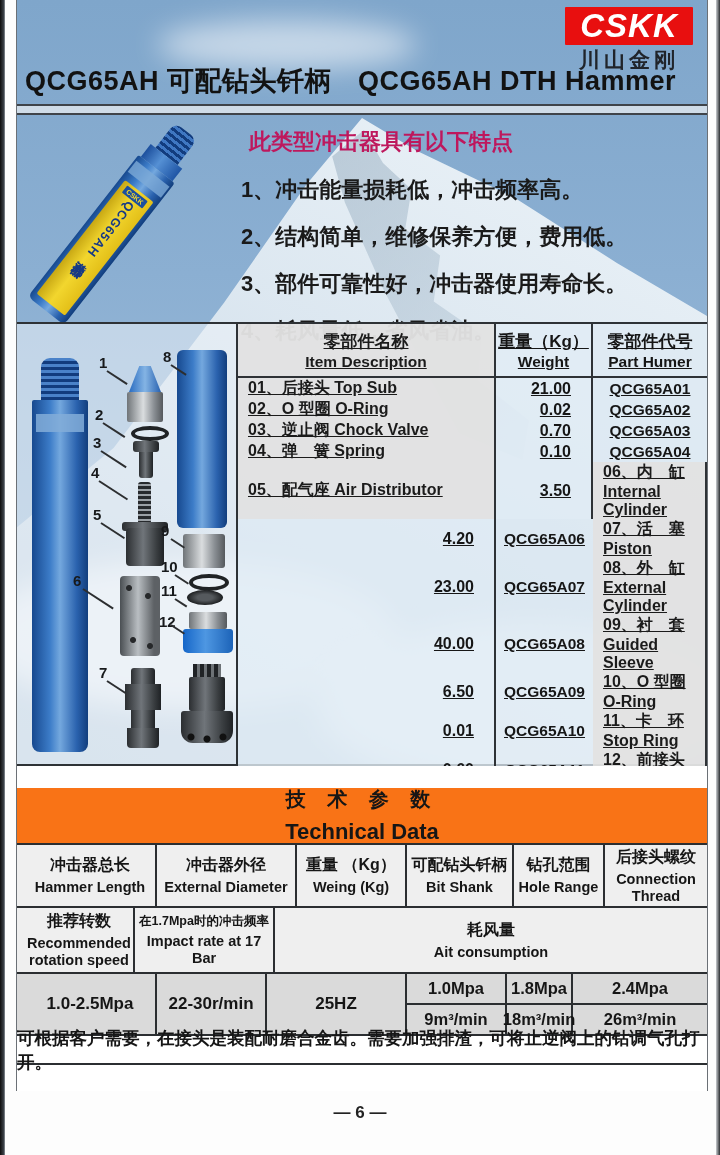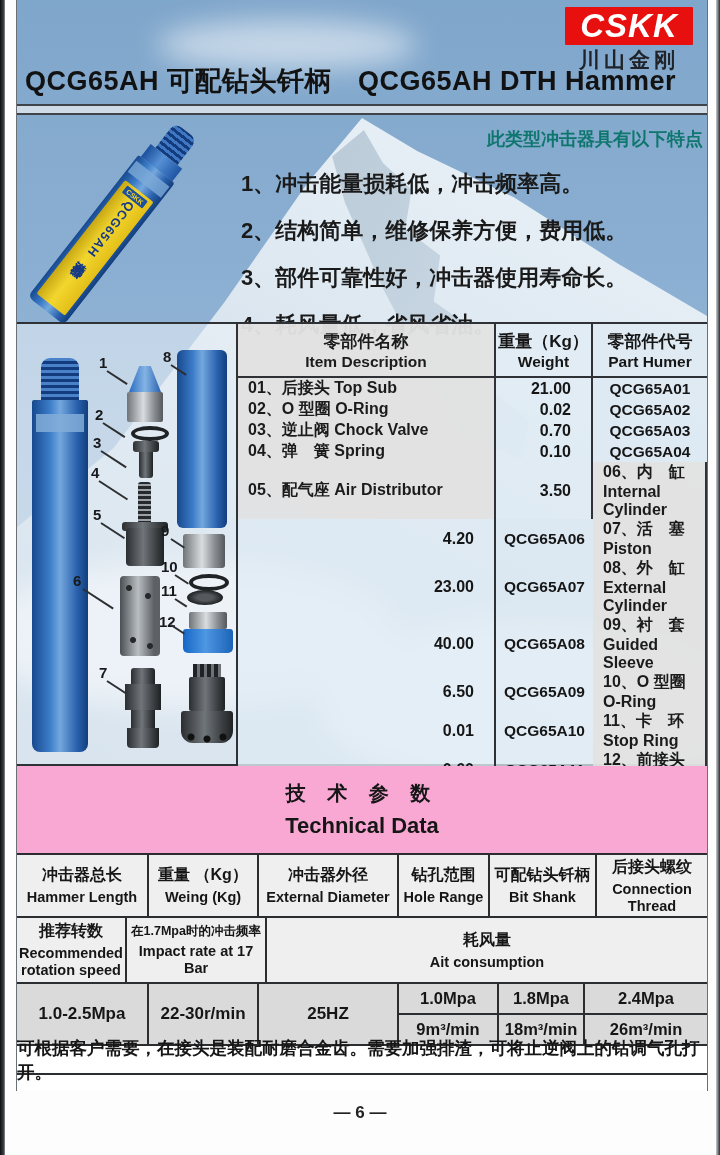--- a/index.html
+++ b/index.html
@@ -40,21 +40,21 @@
             background:repeating-linear-gradient(0deg,#123c7e 0 3px,#3f77c2 3px 6px);}
   .h-neck{margin:0 auto;width:40px;height:16px;background:linear-gradient(90deg,#1c4f9d,#5590d4 45%,#1f55a5);}
   .h-body{position:relative;width:46px;height:180px;border-radius:3px 3px 6px 6px;
           background:linear-gradient(90deg,#17498f,#3c7cc8 30%,#74a8de 50%,#2a62ae 78%,#123e7d);}
   .h-flat{position:absolute;left:2px;top:6px;width:42px;height:14px;background:rgba(125,170,215,.8);}
   .h-label{position:absolute;left:5px;top:28px;width:36px;height:144px;border-radius:2px;
            background:linear-gradient(90deg,#c8a814,#f2d62e 45%,#e3bf18);display:flex;flex-direction:column;align-items:center;}
   .h-chip{margin-top:3px;background:#1b4fa0;color:#f2d62e;font-size:7px;font-weight:bold;line-height:9px;padding:0 3px;border-radius:1px;}
   .h-text{writing-mode:vertical-rl;text-orientation:mixed;font-size:12.5px;font-weight:bold;color:#173a86;letter-spacing:1px;margin-top:2px;}
   .features{position:absolute;left:224px;top:10px;width:462px;}
-  .feat-intro{font-size:18px;font-weight:700;color:#0f766e;margin:4px 0 18px 8px;text-align:right;}
+  .feat-intro{font-size:22px;font-weight:700;color:#be185d;margin:4px 0 18px 8px;}
   .feat-item{font-size:22px;font-weight:700;color:#1a1a1a;margin:0 0 17px 0;}
   
   .parts{position:absolute;left:0;top:322px;width:100%;height:444px;display:flex;
          border-top:2px solid #2e3236;border-bottom:2px solid #2e3236;box-sizing:border-box;}
   .diagram{position:relative;width:221px;min-width:221px;border-right:2px solid #2e3236;box-sizing:border-box;
            background:rgba(236,242,247,.55);}
   .lbl{position:absolute;font-size:15px;font-weight:bold;color:#17191b;}
   .lead{position:absolute;width:30px;height:2px;background:#2c2e30;transform-origin:left center;transform:rotate(33deg);}
   .metal{background:linear-gradient(90deg,#6f7478,#dadddf 45%,#8a8f94 75%,#55595d);}
   .dark-metal{background:linear-gradient(90deg,#2b2e31,#70757a 45%,#3a3e41 80%,#1f2225);}
@@ -96,57 +96,57 @@
   .bit-spl{position:absolute;left:176px;top:340px;width:28px;height:13px;
            background:repeating-linear-gradient(90deg,#202326 0 4px,#6d7276 4px 7px);}
   .bit-shank{position:absolute;left:172px;top:353px;width:36px;height:34px;border-radius:2px;}
   .bit-head{position:absolute;left:164px;top:387px;width:52px;height:32px;border-radius:3px 3px 12px 12px;
             background:radial-gradient(circle at 10px 26px,#111 3px,transparent 4px),
                        radial-gradient(circle at 26px 28px,#111 3px,transparent 4px),
                        radial-gradient(circle at 42px 26px,#111 3px,transparent 4px),
                        linear-gradient(90deg,#2b2e31,#70757a 45%,#3a3e41 80%,#1f2225);}
   
   .parts-table{flex:1;display:grid;grid-template-columns:258px 97px 1fr;grid-template-rows:54px repeat(13,1fr);}
-  .pt-cell{display:flex;align-items:center;box-sizing:border-box;}
+  .pt-cell{display:flex;align-items:center;box-sizing:border-box;text-decoration:underline;}
   .pt-desc{background:rgba(226,226,226,.96);border-right:2px solid #2e3236;padding-left:10px;
            font-size:16px;font-weight:700;color:#1b1b1b;}
   .pt-w{background:rgba(225,236,245,.8);border-right:2px solid #2e3236;justify-content:flex-end;
         padding-right:20px;font-size:16px;font-weight:700;}
   .pt-p{background:rgba(222,233,243,.75);justify-content:center;font-size:15.5px;font-weight:700;}
   .pt-head{flex-direction:column;justify-content:center;border-bottom:2px solid #2e3236;padding:0;}
   .pt-head .zh{font-size:17px;font-weight:700;}
   .pt-head .en{font-size:15.5px;font-weight:700;}
   .pt-desc.pt-head{padding-left:0;align-items:center;}
   .pt-w.pt-head,.pt-p.pt-head{justify-content:center;padding-right:0;}
   .indent{padding-left:46px;}
   
   .tech{position:absolute;left:0;top:766px;width:100%;height:325px;background:#fff;font-weight:700;}
-  .t-row{display:flex;border-top:2px solid #2b2e31;box-sizing:border-box;}
+  .t-row{display:flex;border-top:2px solid #2b2e31;box-sizing:border-box;padding-left:8px;}
   .t-cell{box-sizing:border-box;border-right:2px solid #2b2e31;display:flex;flex-direction:column;
           align-items:center;justify-content:center;text-align:center;}
   .t-cell:last-child{border-right:none;}
-  .t-title{height:87px;background:#f9a8d4;display:flex;flex-direction:column;align-items:center;justify-content:center;}
+  .t-title{height:55px;background:#f97316;display:flex;flex-direction:column;align-items:center;justify-content:center;margin-top:22px;}
   .t-title .zh{font-size:20px;letter-spacing:8px;}
   .t-title .en{font-size:22px;margin-top:6px;}
   .t-hrow{height:63px;background:#efefef;}
   .t-vrow{height:30px;background:#dadada;}
   .t-hrow2{height:66px;background:#efefef;}
   .t-vrow2{height:62px;background:#dadada;}
   .w1{width:132px;}.w2{width:110px;}.w3{width:140px;}.w4{width:107px;}.w5{width:91px;}.w6{flex:1;}
   .wx{flex:1;}
   .t-zh{font-size:16px;}
   .t-en{font-size:14.5px;font-weight:700;margin-top:3px;line-height:17px;}
   .t-zh-small{font-size:12.5px;}
   .t-val{font-size:17px;}
   .air-grid{flex:1;display:flex;flex-direction:column;background:#dadada;}
   .air-row{display:flex;flex:1;}
   .air-row + .air-row{border-top:2px solid #2b2e31;}
   .air-cell{display:flex;align-items:center;justify-content:center;font-size:16.5px;box-sizing:border-box;
             border-right:2px solid #2b2e31;}
-  .aw1{width:100px;}.aw2{width:86px;}.aw3{flex:1;border-right:none;}
+  .aw1{width:100px;}.aw2{width:66px;}.aw3{flex:1;border-right:none;}
   .t-note{height:31px;background:#ffffff;border-top:2px solid #2b2e31;border-bottom:2px solid #2b2e31;
           display:flex;align-items:center;justify-content:center;font-size:17.5px;font-weight:700;box-sizing:border-box;}
   .page-num{position:absolute;left:0;top:1103px;width:100%;text-align:center;font-size:17px;font-weight:600;color:#222;}
 </style>
 </head>
 <body>
 
 <div class="page">
   <div class="edge-l"></div>
   <div class="edge-r"></div>
@@ -321,35 +321,35 @@
       <div class="t-title">
         <span class="zh">技 术 参 数</span>
         <span class="en">Technical Data</span>
       </div>
 
       <div class="t-row t-hrow">
         <div class="t-cell w1">
           <span class="t-zh">冲击器总长</span>
             <span class="t-en">Hammer Length</span>
         </div>
+        <div class="t-cell w3">
+          <span class="t-zh">冲击器外径</span>
+            <span class="t-en">External Diameter</span>
+        </div>
         <div class="t-cell w2">
           <span class="t-zh">重量 （Kg）</span>
             <span class="t-en">Weing (Kg)</span>
         </div>
-        <div class="t-cell w3">
-          <span class="t-zh">冲击器外径</span>
-            <span class="t-en">External Diameter</span>
+        <div class="t-cell w4">
+          <span class="t-zh">可配钻头钎柄</span>
+            <span class="t-en">Bit Shank</span>
         </div>
         <div class="t-cell w5">
           <span class="t-zh">钻孔范围</span>
             <span class="t-en">Hole Range</span>
-        </div>
-        <div class="t-cell w4">
-          <span class="t-zh">可配钻头钎柄</span>
-            <span class="t-en">Bit Shank</span>
         </div>
         <div class="t-cell w6">
           <span class="t-zh">后接头螺纹</span>
             <span class="t-en">Connection Thread</span>
         </div>
       </div>
 
 
       <div class="t-row t-hrow2">
         <div class="t-cell w2">

